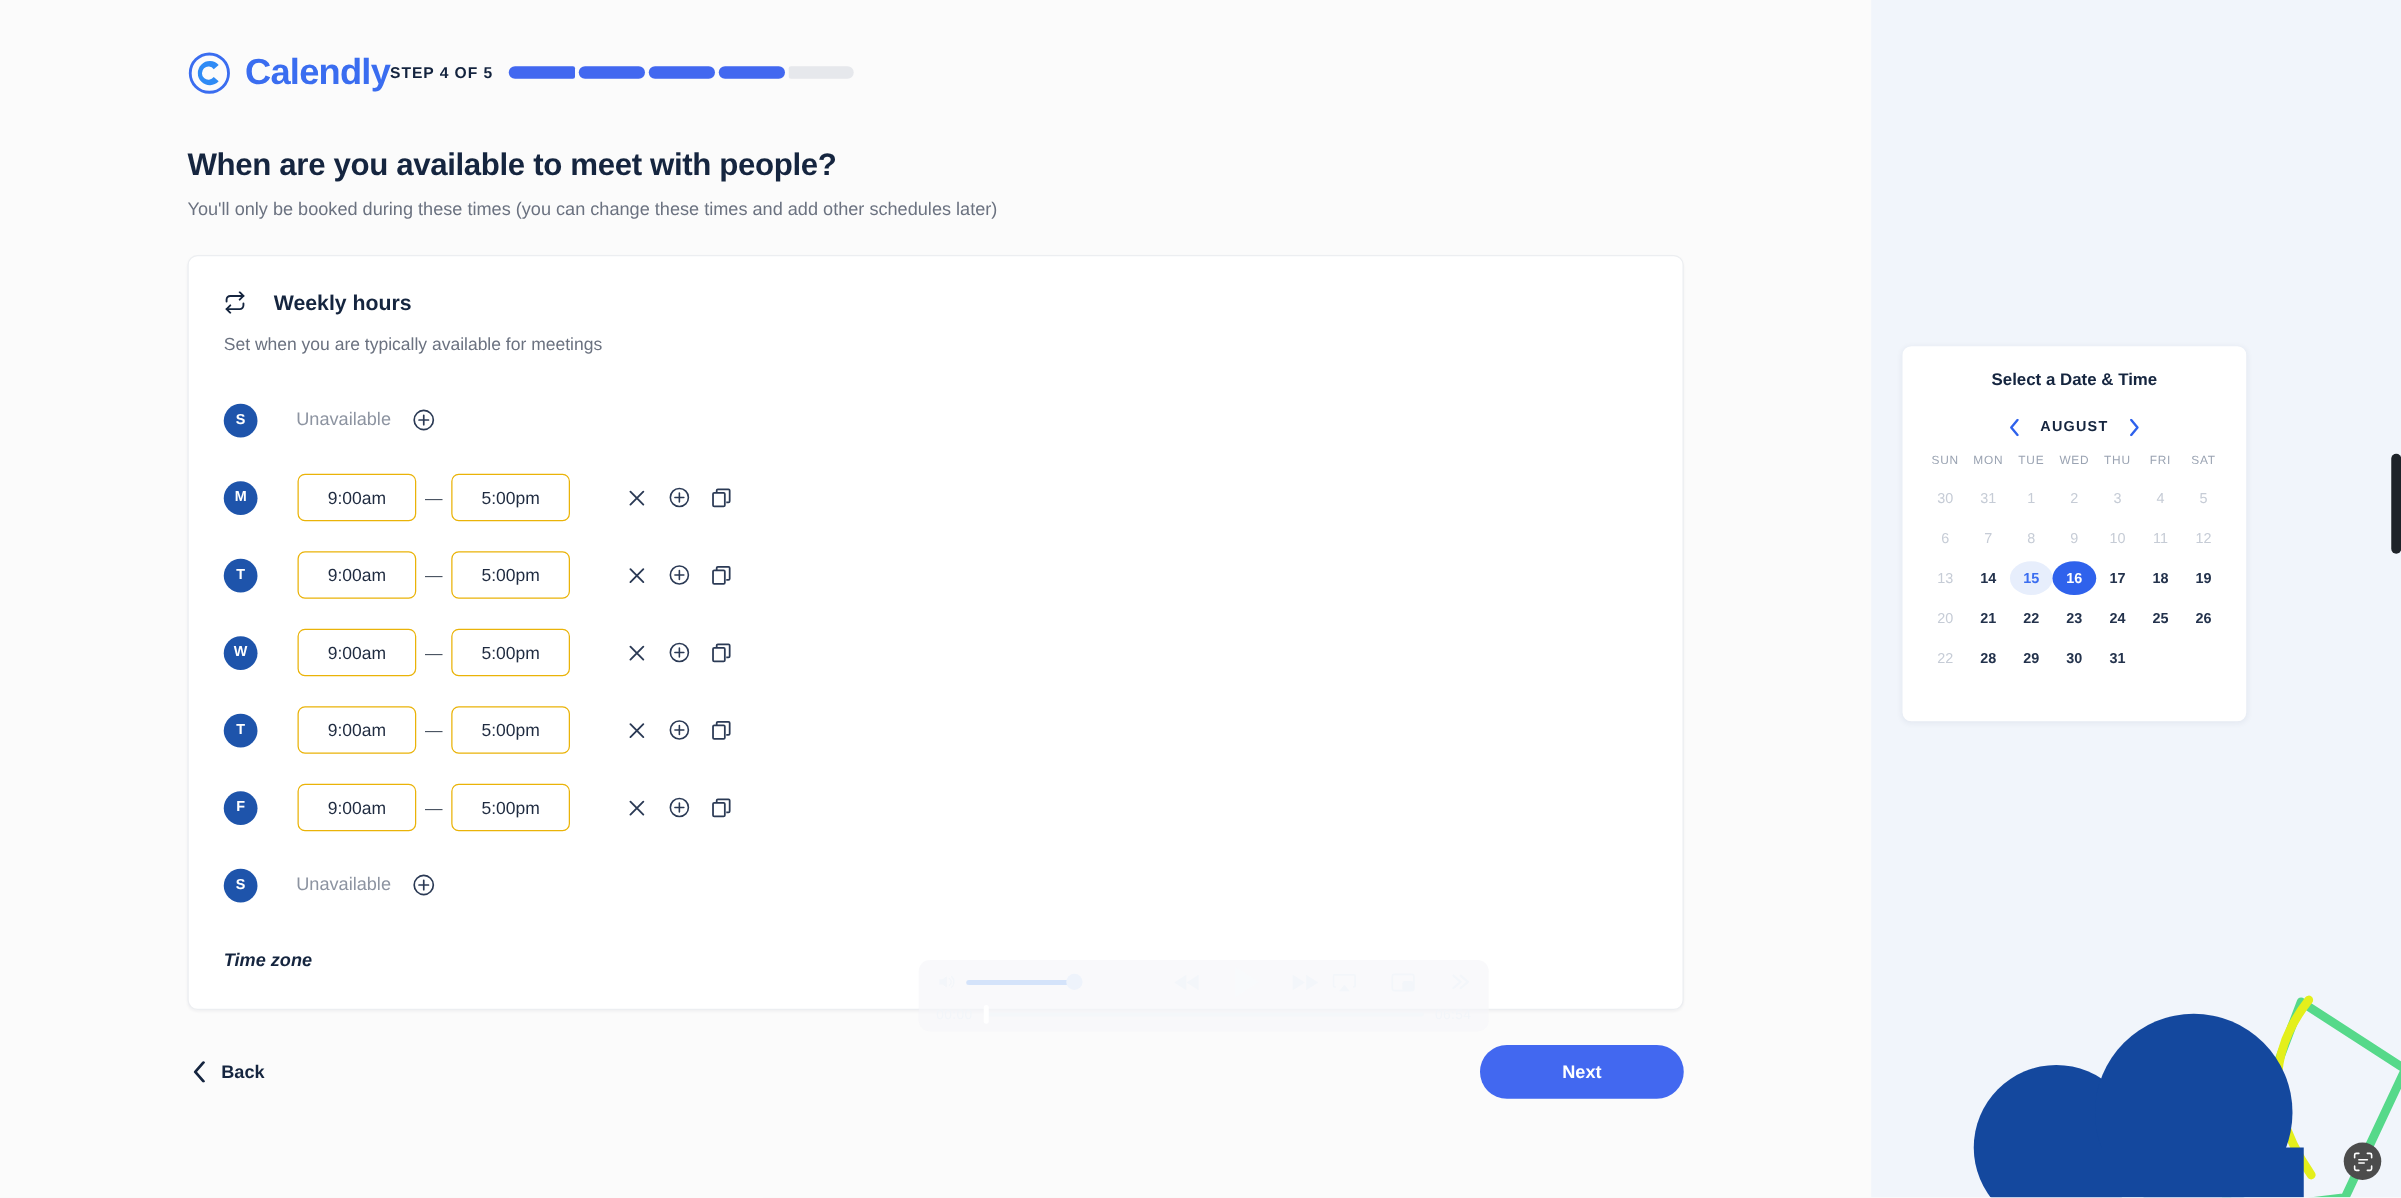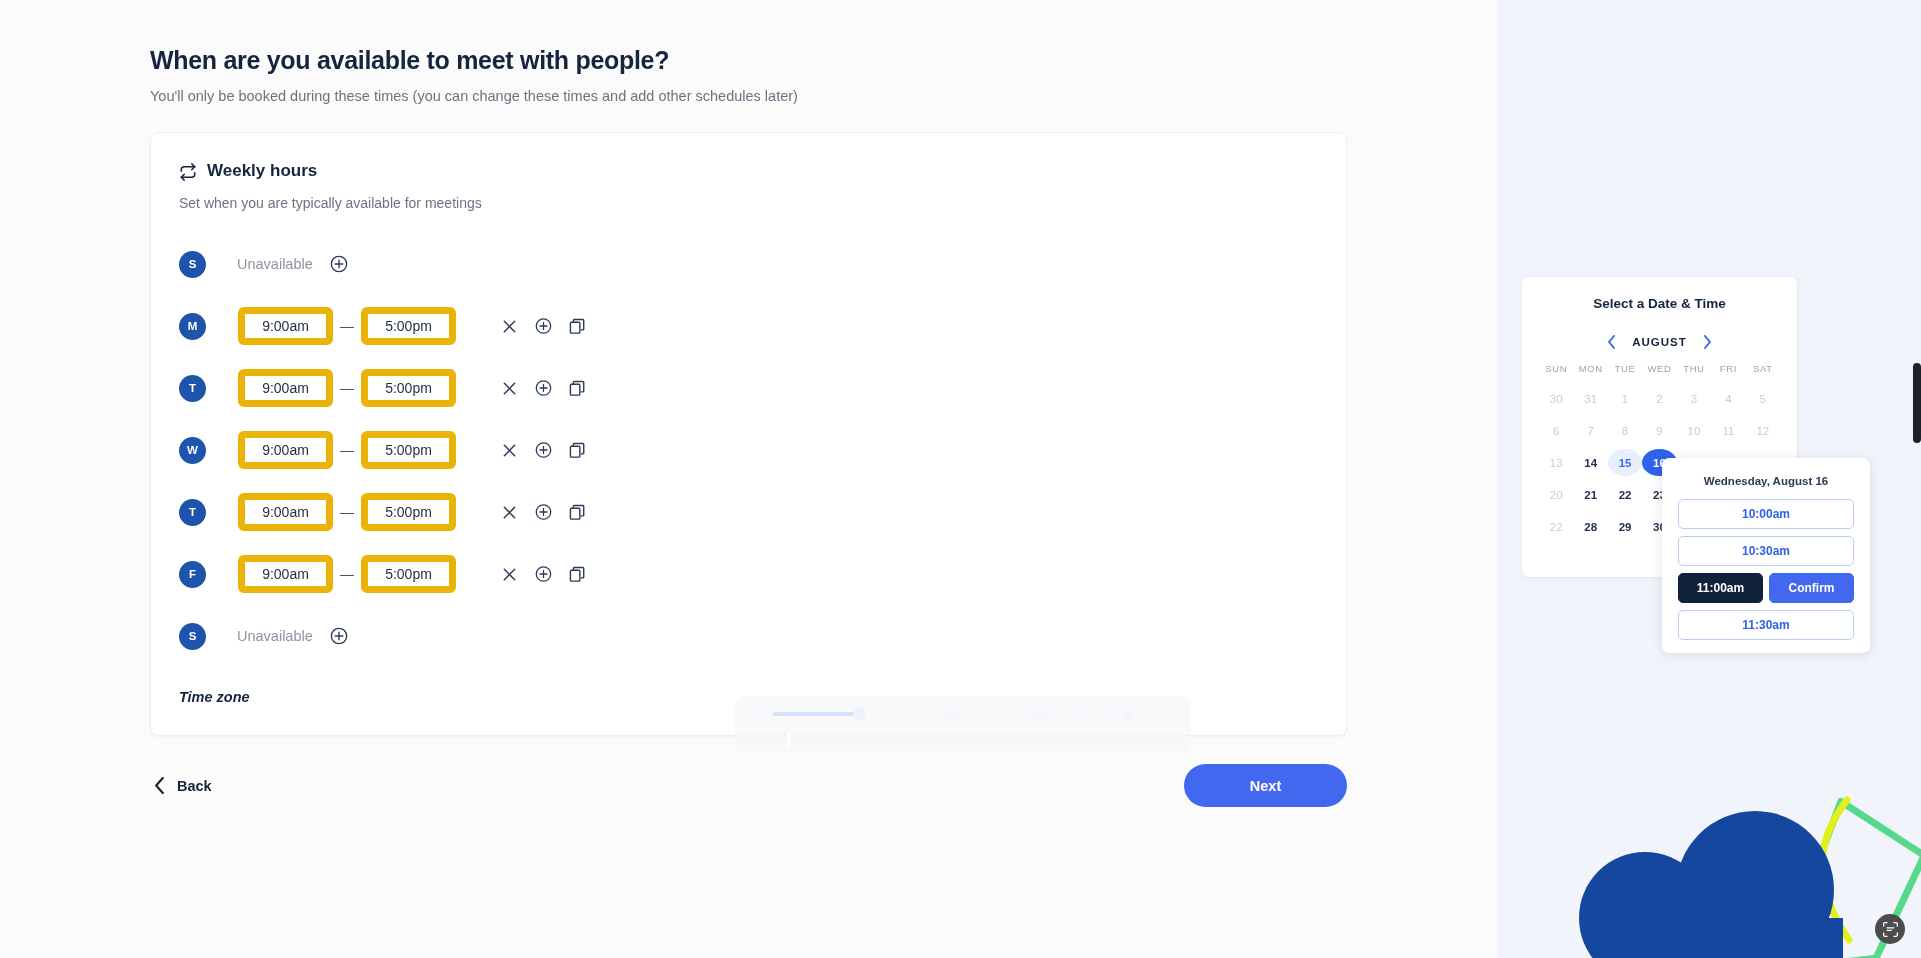--- a/index.html
+++ b/index.html
@@ -60,21 +60,21 @@
   .card {
     margin: 28px 0 0 150px;
     width: 1197px;
     background: #fff;
     border: 1px solid #eceef1;
     border-radius: 8px;
     box-shadow: 0 1px 2px rgba(20,30,60,.04);
     padding: 28px 0 30px 0;
     position: relative;
   }
-  .card-head { display: flex; align-items: flex-end; gap: 10px; padding-left: 28px; }
+  .card-head { display: flex; align-items: flex-start; gap: 22px; padding-left: 28px; }
   .card-title { font-size: 17px; font-weight: 700; color: #15253f; }
   .card-sub { padding-left: 28px; margin-top: 14px; font-size: 14px; color: #6b7280; }
 
   .days { margin-top: 22px; }
   .day-row {
     display: flex; align-items: center;
     height: 62px;
     padding-left: 28px;
   }
   .avatar {
@@ -87,21 +87,21 @@
   .unavail {
     margin-left: 31px; font-size: 14.5px; color: #8d94a1;
   }
   .icon-btn {
     display: inline-flex; align-items: center; justify-content: center;
     color: #2b3a55; background: none; border: none; cursor: pointer;
   }
   .plus-round { width: 18px; height: 18px; margin-left: 17px; }
   .time-field {
     width: 95px; height: 38px;
-    border: 7px solid #eab308; border-radius: 6px;
+    border: 1px solid #eab308; border-radius: 6px;
     background: #fff;
     font-size: 14px; color: #1f2b40;
     font-family: "Liberation Sans", sans-serif;
     text-align: center;
   }
   .row-first-field { margin-left: 32px; }
   .dash { width: 28px; text-align: center; color: #4b5563; font-size: 14px; }
   .row-icons { display: flex; align-items: center; gap: 17px; margin-left: 45px; }
   .row-icons .icon-btn { width: 17px; height: 17px; }
 
@@ -262,20 +262,40 @@
   }
 </style>
 </head>
 <body>
 
 <div class="app">
 
   <div class="main">
     <div class="main-inner">
 
+      <div class="topbar">
+        <div class="logo">
+          <svg class="logo-mark" viewBox="0 0 40 40">
+            <circle cx="20" cy="20" r="17.5" fill="none" stroke="#3a6df0" stroke-width="2.6"></circle>
+            <path d="M28.5 12.5 A11 11 0 1 0 28.5 27.5 L24 23.6 A6 6 0 1 1 24 16.4 Z" fill="#2f8bf5"></path>
+          </svg>
+          <span class="logo-text">Calendly</span>
+        </div>
+
+        <div class="step-wrap">
+          <span class="step-label">STEP 4 OF 5</span>
+          <div class="progress">
+            <div class="seg filled"></div>
+            <div class="seg filled"></div>
+            <div class="seg filled"></div>
+            <div class="seg filled"></div>
+            <div class="seg"></div>
+          </div>
+        </div>
+      </div>
 
       <h1 class="headline">When are you available to meet with people?</h1>
       <p class="subhead">You'll only be booked during these times (you can change these times and add other schedules later)</p>
 
       <div class="card">
         <div class="card-head">
           <svg width="18" height="18" viewBox="0 0 24 24" fill="none" stroke="#15253f" stroke-width="2" stroke-linecap="round" stroke-linejoin="round">
             <polyline points="17 1 21 5 17 9"></polyline>
               <path d="M3 11V9a4 4 0 0 1 4-4h14"></path>
             <polyline points="7 23 3 19 7 15"></polyline>
@@ -558,32 +578,20 @@
           <div class="dcell muted">22</div>
           <div class="dcell">28</div>
           <div class="dcell">29</div>
           <div class="dcell">30</div>
           <div class="dcell">31</div>
           <div class="dcell"></div>
           <div class="dcell"></div>
         </div>
     </div>
 
-    <div class="slots-card">
-      <div class="slots-date">Wednesday, August 16</div>
-      <div id="slots-container">
-          <button class="slot">10:00am</button>
-          <button class="slot">10:30am</button>
-          <div class="slot-split">
-            <button class="slot selected">11:00am</button>
-            <button class="slot confirm">Confirm</button>
-          </div>
-          <button class="slot">11:30am</button>
-        </div>
-    </div>
 
     <div class="a11y-btn">
       <svg width="17" height="17" viewBox="0 0 20 20" fill="none" stroke="#ffffff" stroke-width="1.5" stroke-linecap="round">
         <path d="M2 6V3.5A1.5 1.5 0 0 1 3.5 2H6M14 2h2.5A1.5 1.5 0 0 1 18 3.5V6M18 14v2.5a1.5 1.5 0 0 1-1.5 1.5H14M6 18H3.5A1.5 1.5 0 0 1 2 16.5V14"></path>
         <path d="M6 8h8M6 11h5"></path>
       </svg>
     </div>
 
     <div class="scrollbar"></div>
   </div>

